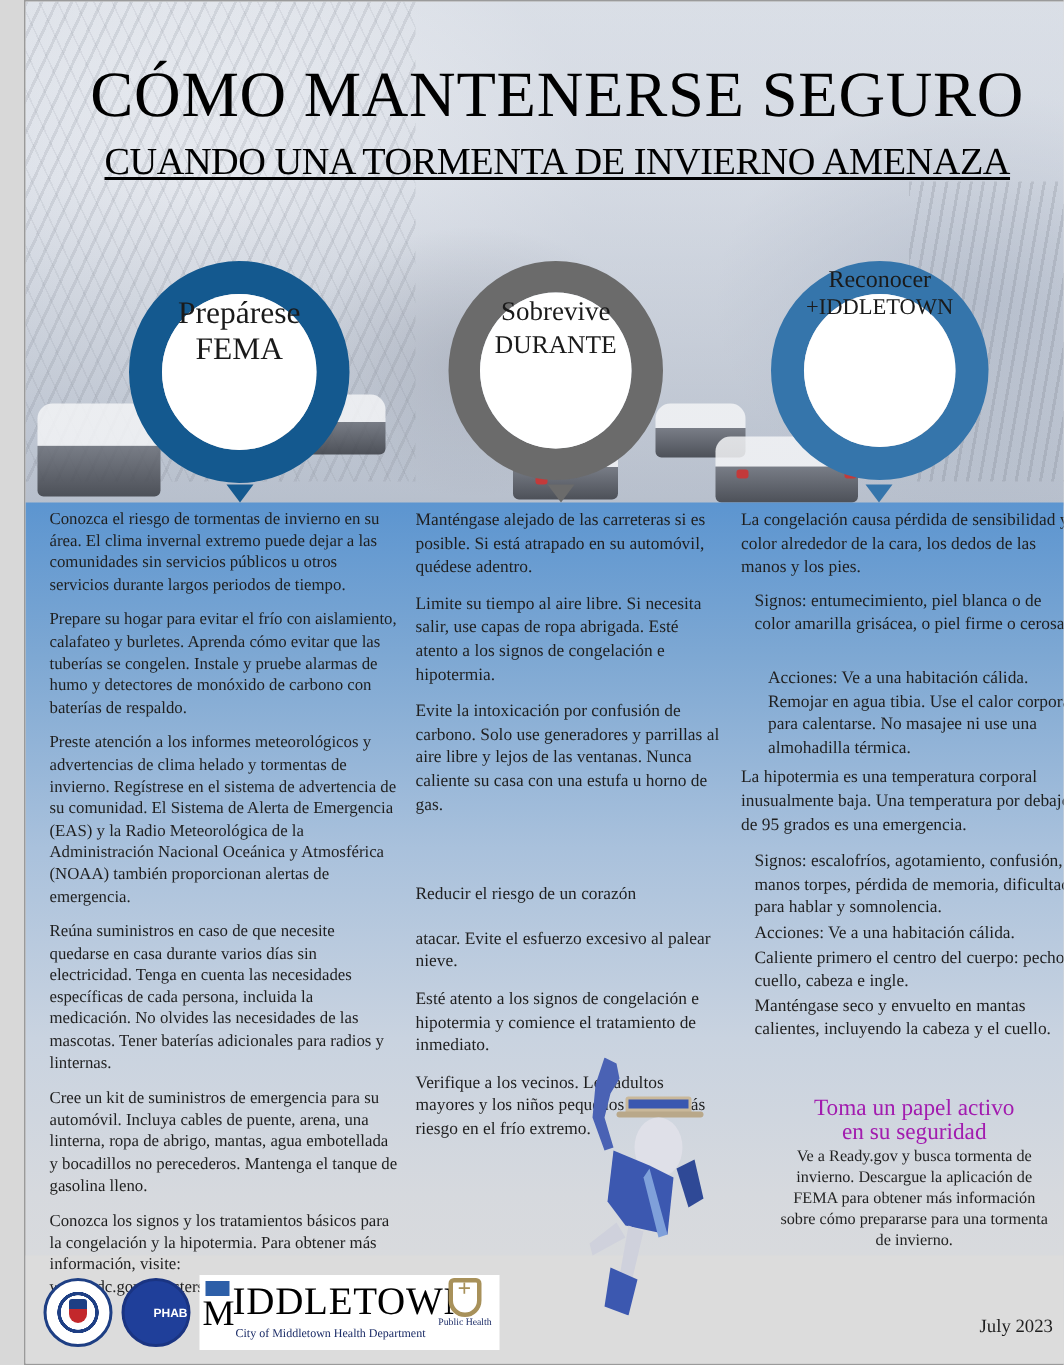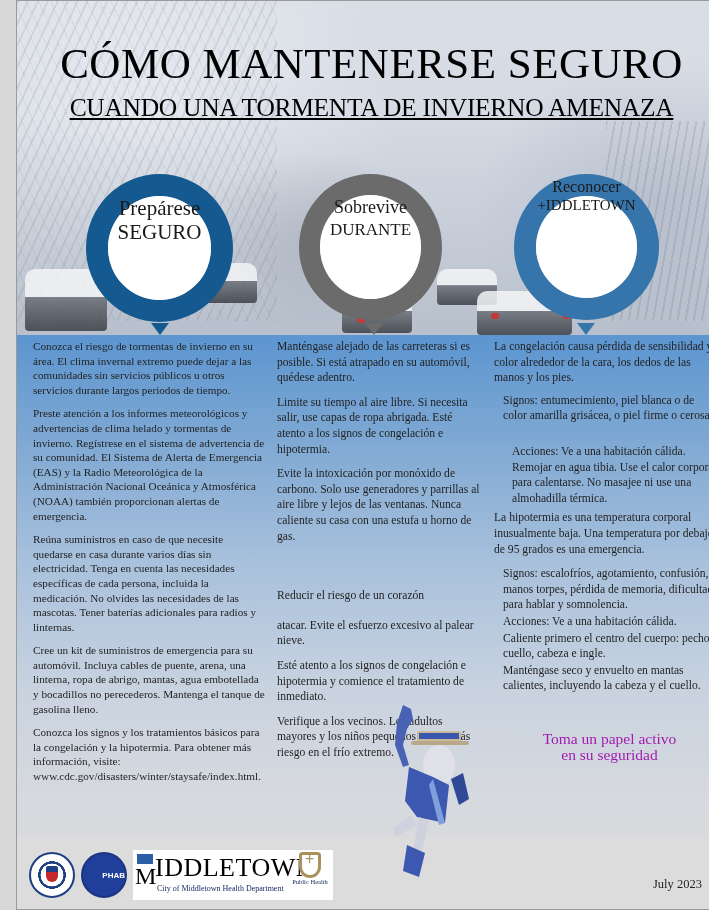--- a/index.html
+++ b/index.html
@@ -161,21 +161,21 @@
     <div class="taillight" style="left:546px; top:312px;"></div>
     <div class="taillight" style="left:340px; top:316px;"></div>
   </div>
 
   <div class="title">CÓMO MANTENERSE SEGURO</div>
   <div class="subtitle">CUANDO UNA TORMENTA DE INVIERNO AMENAZA</div>
 
   <div class="ring ring-1">
     <div class="inner">
       <div class="l1">Prepárese</div>
-      <div class="l2">SEGURO</div>
+      <div class="l2">FEMA</div>
     </div>
   </div>
   <div class="ring ring-2">
     <div class="inner">
       <div class="l1">Sobrevive</div>
       <div class="l2">DURANTE</div>
     </div>
   </div>
   <div class="ring ring-3">
     <div class="inner">
@@ -186,30 +186,31 @@
 
   <div class="panel"></div>
   <div class="panel-bottom"></div>
 
   <div class="arrow arrow-1"></div>
   <div class="arrow arrow-2"></div>
   <div class="arrow arrow-3"></div>
 
   <div class="col col-1">
     <p>Conozca el riesgo de tormentas de invierno en su área. El clima invernal extremo puede dejar a las comunidades sin servicios públicos u otros servicios durante largos periodos de tiempo.</p>
+    <p>Prepare su hogar para evitar el frío con aislamiento, calafateo y burletes. Aprenda cómo evitar que las tuberías se congelen. Instale y pruebe alarmas de humo y detectores de monóxido de carbono con baterías de respaldo.</p>
     <p>Preste atención a los informes meteorológicos y advertencias de clima helado y tormentas de invierno. Regístrese en el sistema de advertencia de su comunidad. El Sistema de Alerta de Emergencia (EAS) y la Radio Meteorológica de la Administración Nacional Oceánica y Atmosférica (NOAA) también proporcionan alertas de emergencia.</p>
     <p>Reúna suministros en caso de que necesite quedarse en casa durante varios días sin electricidad. Tenga en cuenta las necesidades específicas de cada persona, incluida la medicación. No olvides las necesidades de las mascotas. Tener baterías adicionales para radios y linternas.</p>
     <p>Cree un kit de suministros de emergencia para su automóvil. Incluya cables de puente, arena, una linterna, ropa de abrigo, mantas, agua embotellada y bocadillos no perecederos. Mantenga el tanque de gasolina lleno.</p>
     <p>Conozca los signos y los tratamientos básicos para la congelación y la hipotermia. Para obtener más información, visite: www.cdc.gov/disasters/winter/staysafe/index.html.</p>
   </div>
 
   <div class="col col-2">
     <p>Manténgase alejado de las carreteras si es posible. Si está atrapado en su automóvil, quédese adentro.</p>
     <p>Limite su tiempo al aire libre. Si necesita salir, use capas de ropa abrigada. Esté atento a los signos de congelación e hipotermia.</p>
-    <p>Evite la intoxicación por monóxido de carbono. Solo use generadores y parrillas al aire libre y lejos de las ventanas. Nunca caliente su casa con una estufa u horno de gas.</p>
+    <p>Evite la intoxicación por confusión de carbono. Solo use generadores y parrillas al aire libre y lejos de las ventanas. Nunca caliente su casa con una estufa u horno de gas.</p>
     <p style="margin-bottom:14px;margin-top:44px;">Reducir el riesgo de un corazón</p>
     <p>atacar. Evite el esfuerzo excesivo al palear nieve.</p>
     <p>Esté atento a los signos de congelación e hipotermia y comience el tratamiento de inmediato.</p>
     <p>Verifique a los vecinos. Los adultos mayores y los niños pequeños corren más riesgo en el frío extremo.</p>
   </div>
 
   <div class="col col-3">
     <p>La congelación causa pérdida de sensibilidad y color alrededor de la cara, los dedos de las manos y los pies.</p>
     <p class="indent1" style="margin-bottom:20px;">Signos: entumecimiento, piel blanca o de color amarilla grisácea, o piel firme o cerosa.</p>
     <p class="indent2" style="margin-bottom:4px;">Acciones: Ve a una habitación cálida. Remojar en agua tibia. Use el calor corporal para calentarse. No masajee ni use una almohadilla térmica.</p>
@@ -230,20 +231,21 @@
     <path d="M44 74 L56 118 L50 120 L40 80 Z" fill="#7fa0da"></path>
     <path d="M62 74 L74 68 L80 94 L70 100 Z" fill="#2f4996"></path>
     <path d="M22 110 L4 124 L6 132 L28 120 Z" fill="#cfd1dc"></path>
     <path d="M30 112 L24 146 L32 150 L40 116 Z" fill="#cfd1dc"></path>
     <path d="M18 140 L36 148 L30 172 L14 166 Z" fill="#3c58b0"></path>
   </svg>
 
   <div class="cta">
     <div class="h">Toma un papel activo</div>
     <div class="h">en su seguridad</div>
+    <div class="b">Ve a Ready.gov y busca tormenta de invierno. Descargue la aplicación de FEMA para obtener más información sobre cómo prepararse para una tormenta de invierno.</div>
   </div>
 
   <div class="logos">
     <div class="logo-dhs"></div>
     <div class="logo-phab">
       <span>PHAB</span>
     </div>
     <div class="logo-mid">
       <div class="emblem">
         <div class="sun"></div>

